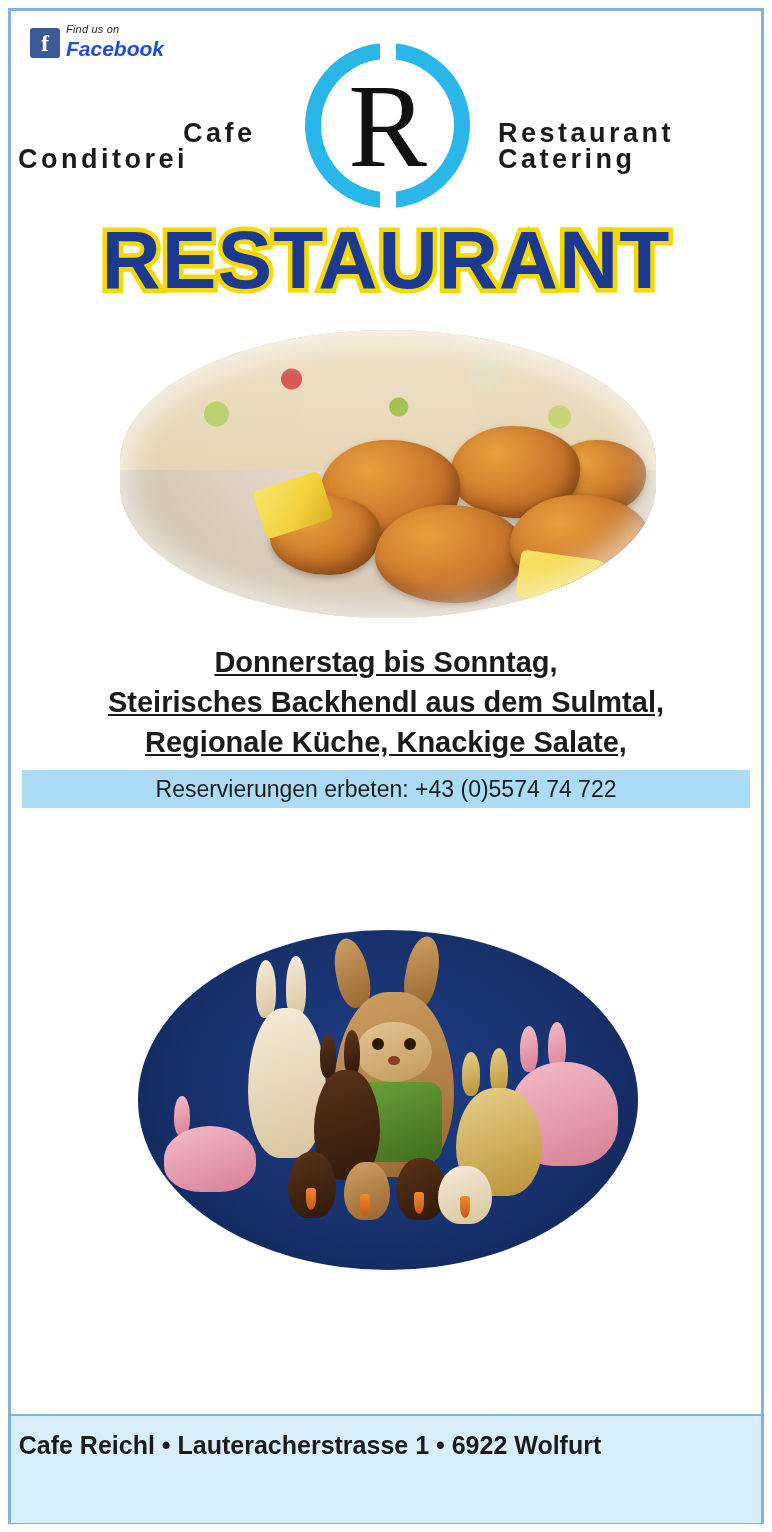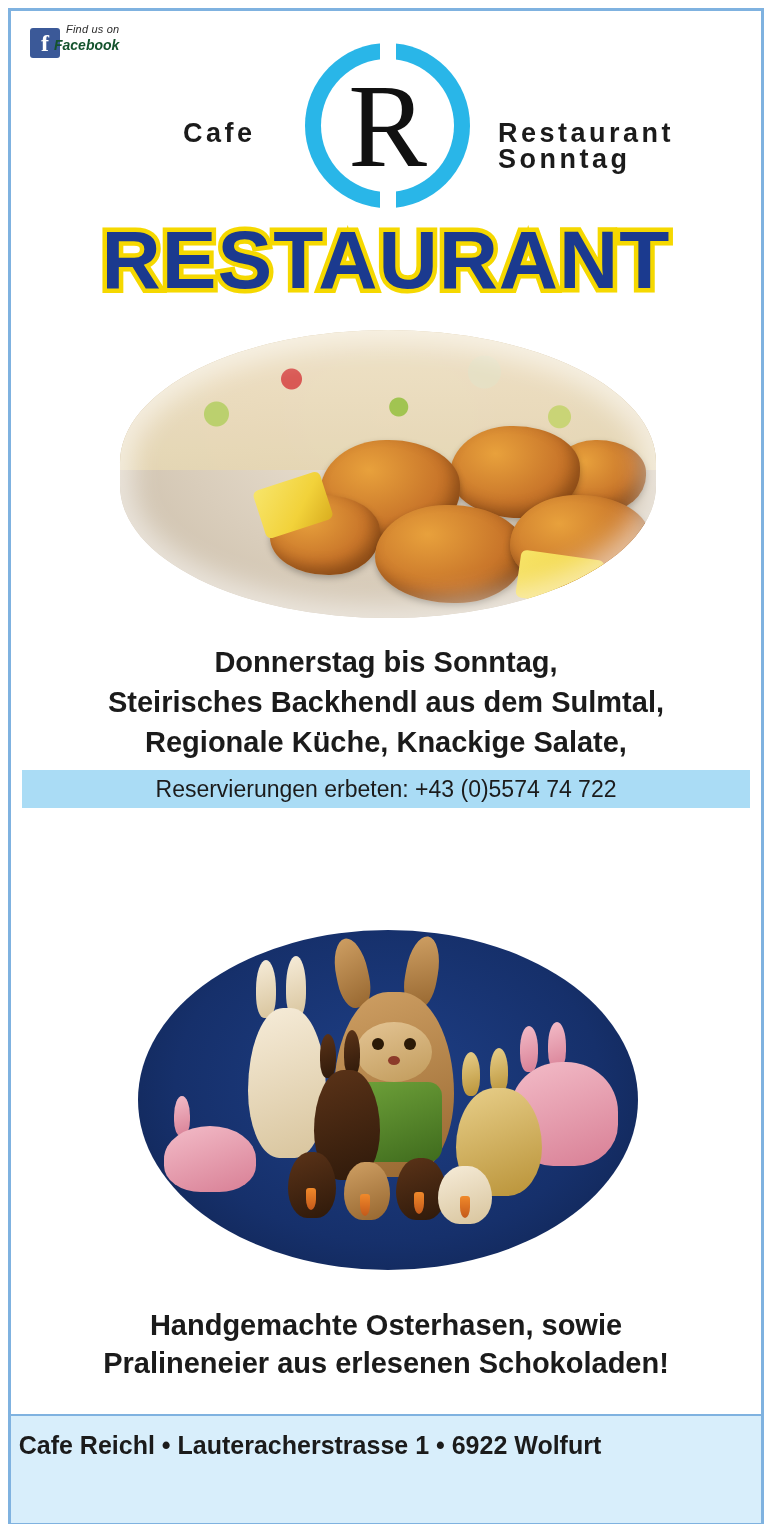--- a/index.html
+++ b/index.html
@@ -63,25 +63,25 @@
     left: 36px;
     top: 1px;
     font-size: 11px;
     color: #2b2b2b;
     font-style: italic;
     letter-spacing: 0.2px;
     text-align: center;
   }
   .fb-name {
     position: absolute;
-    left: 24px;
+    left: 36px;
     top: 15px;
-    font-size: 14px;
-    font-weight: bold;
-    color: #14532d;
+    font-size: 21px;
+    font-weight: bold;
+    color: #1d4ed8;
     font-style: italic;
   }
 
   
   .logo-block {
     position: absolute;
     left: 0;
     top: 30px;
     width: 772px;
     height: 170px;
@@ -216,20 +216,21 @@
   .rest-text {
     position: absolute;
     left: 0;
     top: 642px;
     width: 772px;
     text-align: center;
     font-size: 29px;
     font-weight: bold;
     color: #1b1b1b;
     line-height: 40px;
+    text-decoration: underline;
   }
 
   
   .reservation-bar {
     position: absolute;
     left: 22px;
     top: 770px;
     width: 728px;
     height: 38px;
     background: #aadcf5;
@@ -361,22 +362,23 @@
     <div class="fb-name">Facebook</div>
   </div>
 
   <div class="logo-block">
     <div class="logo-circle"></div>
     <div class="logo-bar-top"></div>
     <div class="logo-bar-bottom"></div>
     <div class="logo-inner"></div>
     <div class="logo-r">R</div>
     <div class="logo-words logo-left1">Cafe</div>
+    <div class="logo-words logo-left2">Conditorei</div>
     <div class="logo-words logo-right1">Restaurant</div>
-    <div class="logo-words logo-right2">Sonntag</div>
+    <div class="logo-words logo-right2">Catering</div>
   </div>
 
   <div class="headline headline-restaurant">RESTAURANT</div>
 
   <div class="photo-backhendl">
     <div class="bh-salad"></div>
     <div class="nugget n6"></div>
     <div class="nugget n2"></div>
     <div class="nugget n1"></div>
     <div class="nugget n5"></div>
@@ -427,20 +429,18 @@
     <div class="bunny b-dark small-b1"></div>
     <div class="bunny b-milk small-b2"></div>
     <div class="bunny b-dark small-b3"></div>
     <div class="bunny b-white small-b4"></div>
     <div class="carrot c1"></div>
     <div class="carrot c2"></div>
     <div class="carrot c3"></div>
     <div class="carrot c4"></div>
   </div>
 
-  <div class="kond-text" style="white-space: pre-line;">Handgemachte Osterhasen, sowie
-Pralineneier aus erlesenen Schokoladen!</div>
 
   <div class="footer-bar"></div>
   <div class="footer-text">
     <div>Cafe Reichl • Lauteracherstrasse 1 • 6922 Wolfurt</div>
   </div>
 </div>
 
 </body></html>

